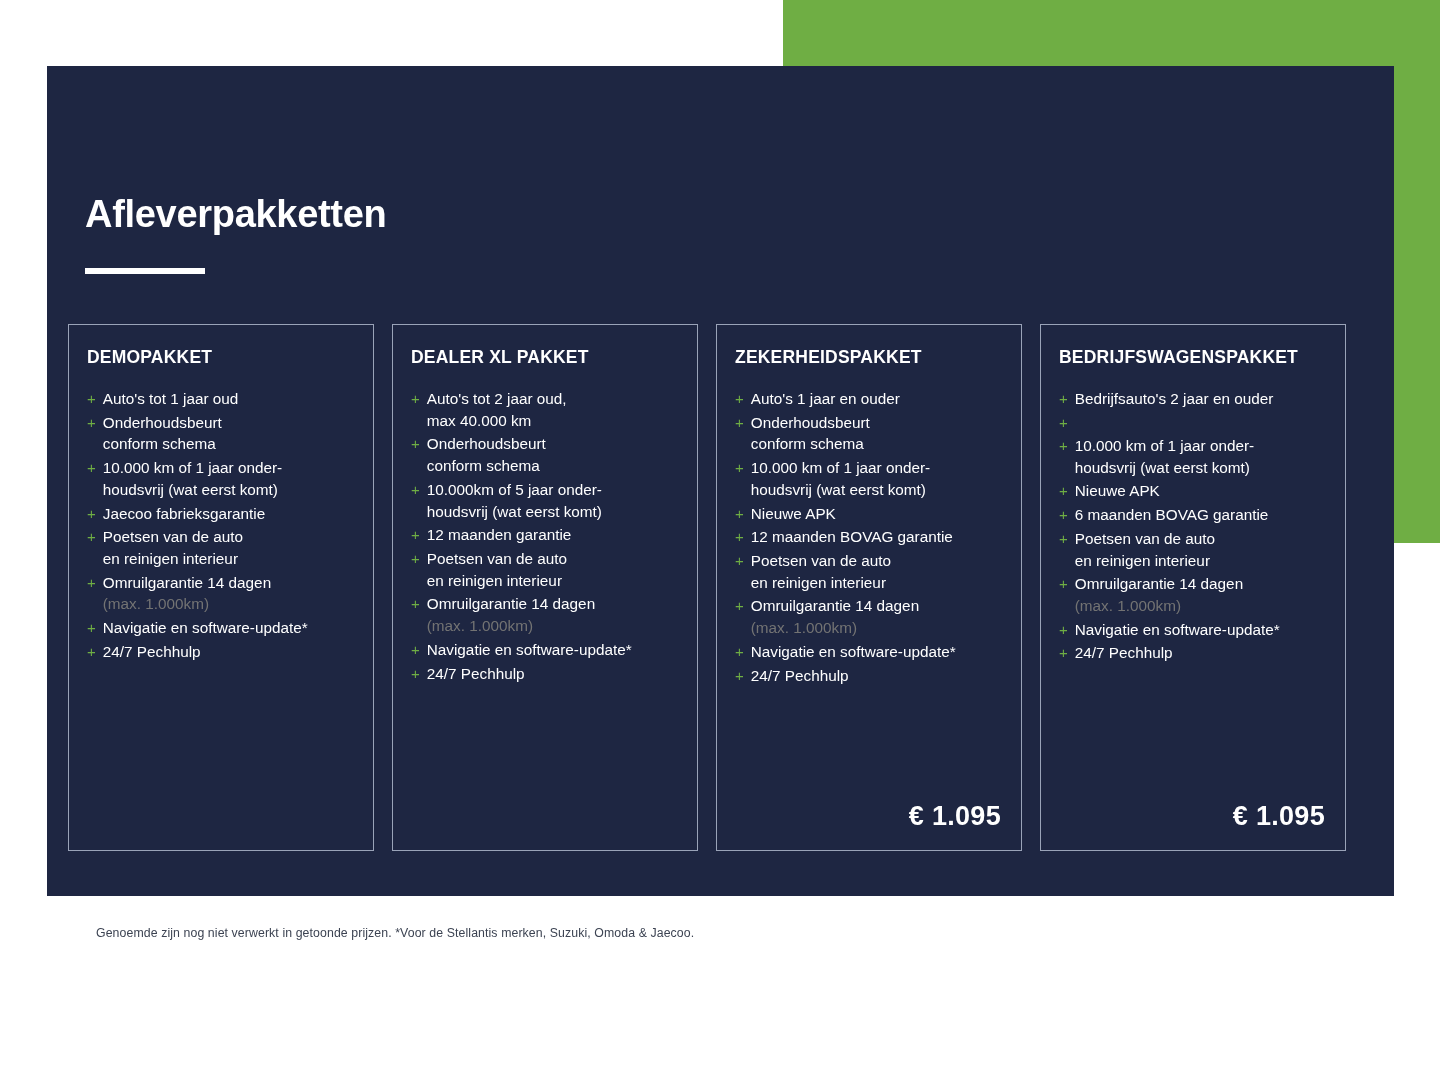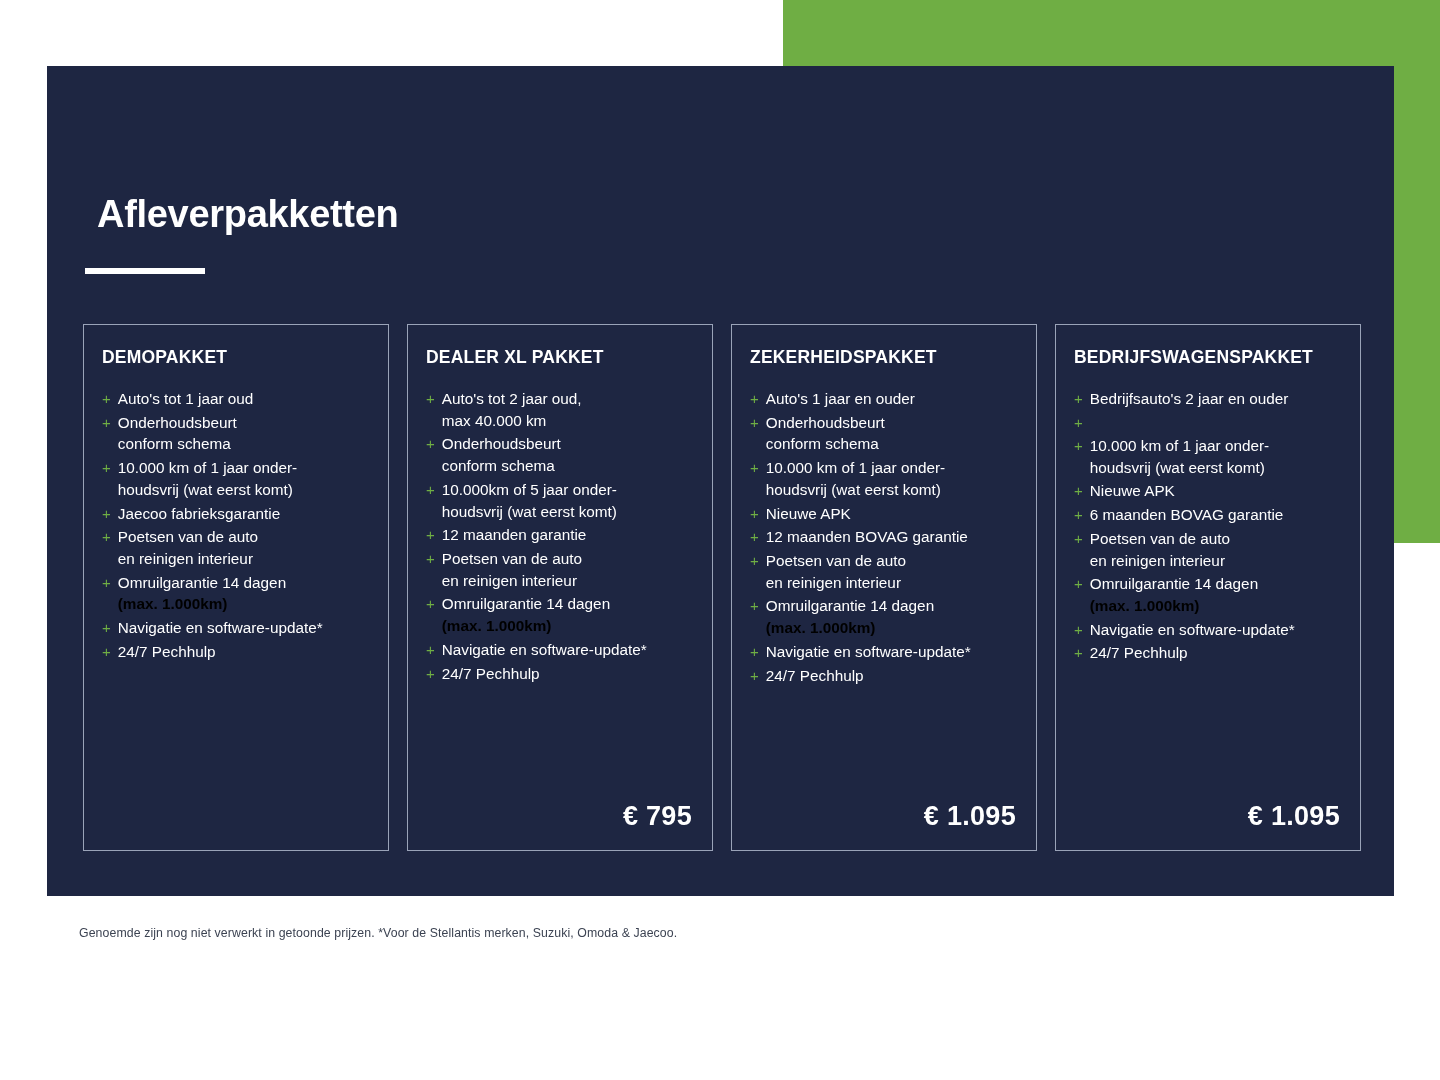--- a/index.html
+++ b/index.html
@@ -25,38 +25,38 @@
   .panel {
     position: absolute;
     left: 47px;
     top: 66px;
     width: 1347px;
     height: 830px;
     background: #1e2642;
   }
   .panel-title {
     position: absolute;
-    left: 97px;
+    left: 85px;
     top: 168px;
     color: #ffffff;
     font-size: 38px;
     font-weight: bold;
     letter-spacing: -0.3px;
   }
   .rule {
     position: absolute;
     left: 85px;
     top: 268px;
     width: 120px;
     height: 6px;
     background: #ffffff;
   }
   .cards {
     position: absolute;
-    left: 83px;
+    left: 68px;
     top: 324px;
     width: 1278px;
     display: flex;
     gap: 18px;
   }
   .card {
     box-sizing: border-box;
     width: 306px;
     min-height: 527px;
     border: 1px solid #9aa3b8;
@@ -90,34 +90,33 @@
     color: #6fae44;
     font-size: 15px;
     line-height: 1.42;
     margin-right: 7px;
     flex: 0 0 auto;
   }
   .feature .txt {
     white-space: pre-line;
   }
   .feature .sub {
-    color: #000000;
-    font-weight: bold;
+    color: #737373;
   }
   .price {
     text-align: right;
     color: #ffffff;
     font-size: 27px;
     font-weight: bold;
     margin-top: 14px;
     letter-spacing: 0.3px;
   }
   .footnote {
     position: absolute;
-    left: 79px;
+    left: 96px;
     top: 926px;
     color: #3c4352;
     font-size: 12.3px;
     letter-spacing: 0.1px;
   }
 </style>
 </head>
 <body>
 
 <div class="green-block"></div>
@@ -201,21 +200,20 @@
         </li>
         <li class="feature">
           <span class="plus">+</span>
           <span><span class="txt">Navigatie en software-update*</span></span>
         </li>
         <li class="feature">
           <span class="plus">+</span>
           <span><span class="txt">24/7 Pechhulp</span></span>
         </li>
       </ul>
-      <div class="price">€ 795</div>
     </div>
     <div class="card">
       <div class="card-title">ZEKERHEIDSPAKKET</div>
       <ul class="features">
         <li class="feature">
           <span class="plus">+</span>
           <span><span class="txt">Auto's 1 jaar en ouder</span></span>
         </li>
         <li class="feature">
           <span class="plus">+</span>

